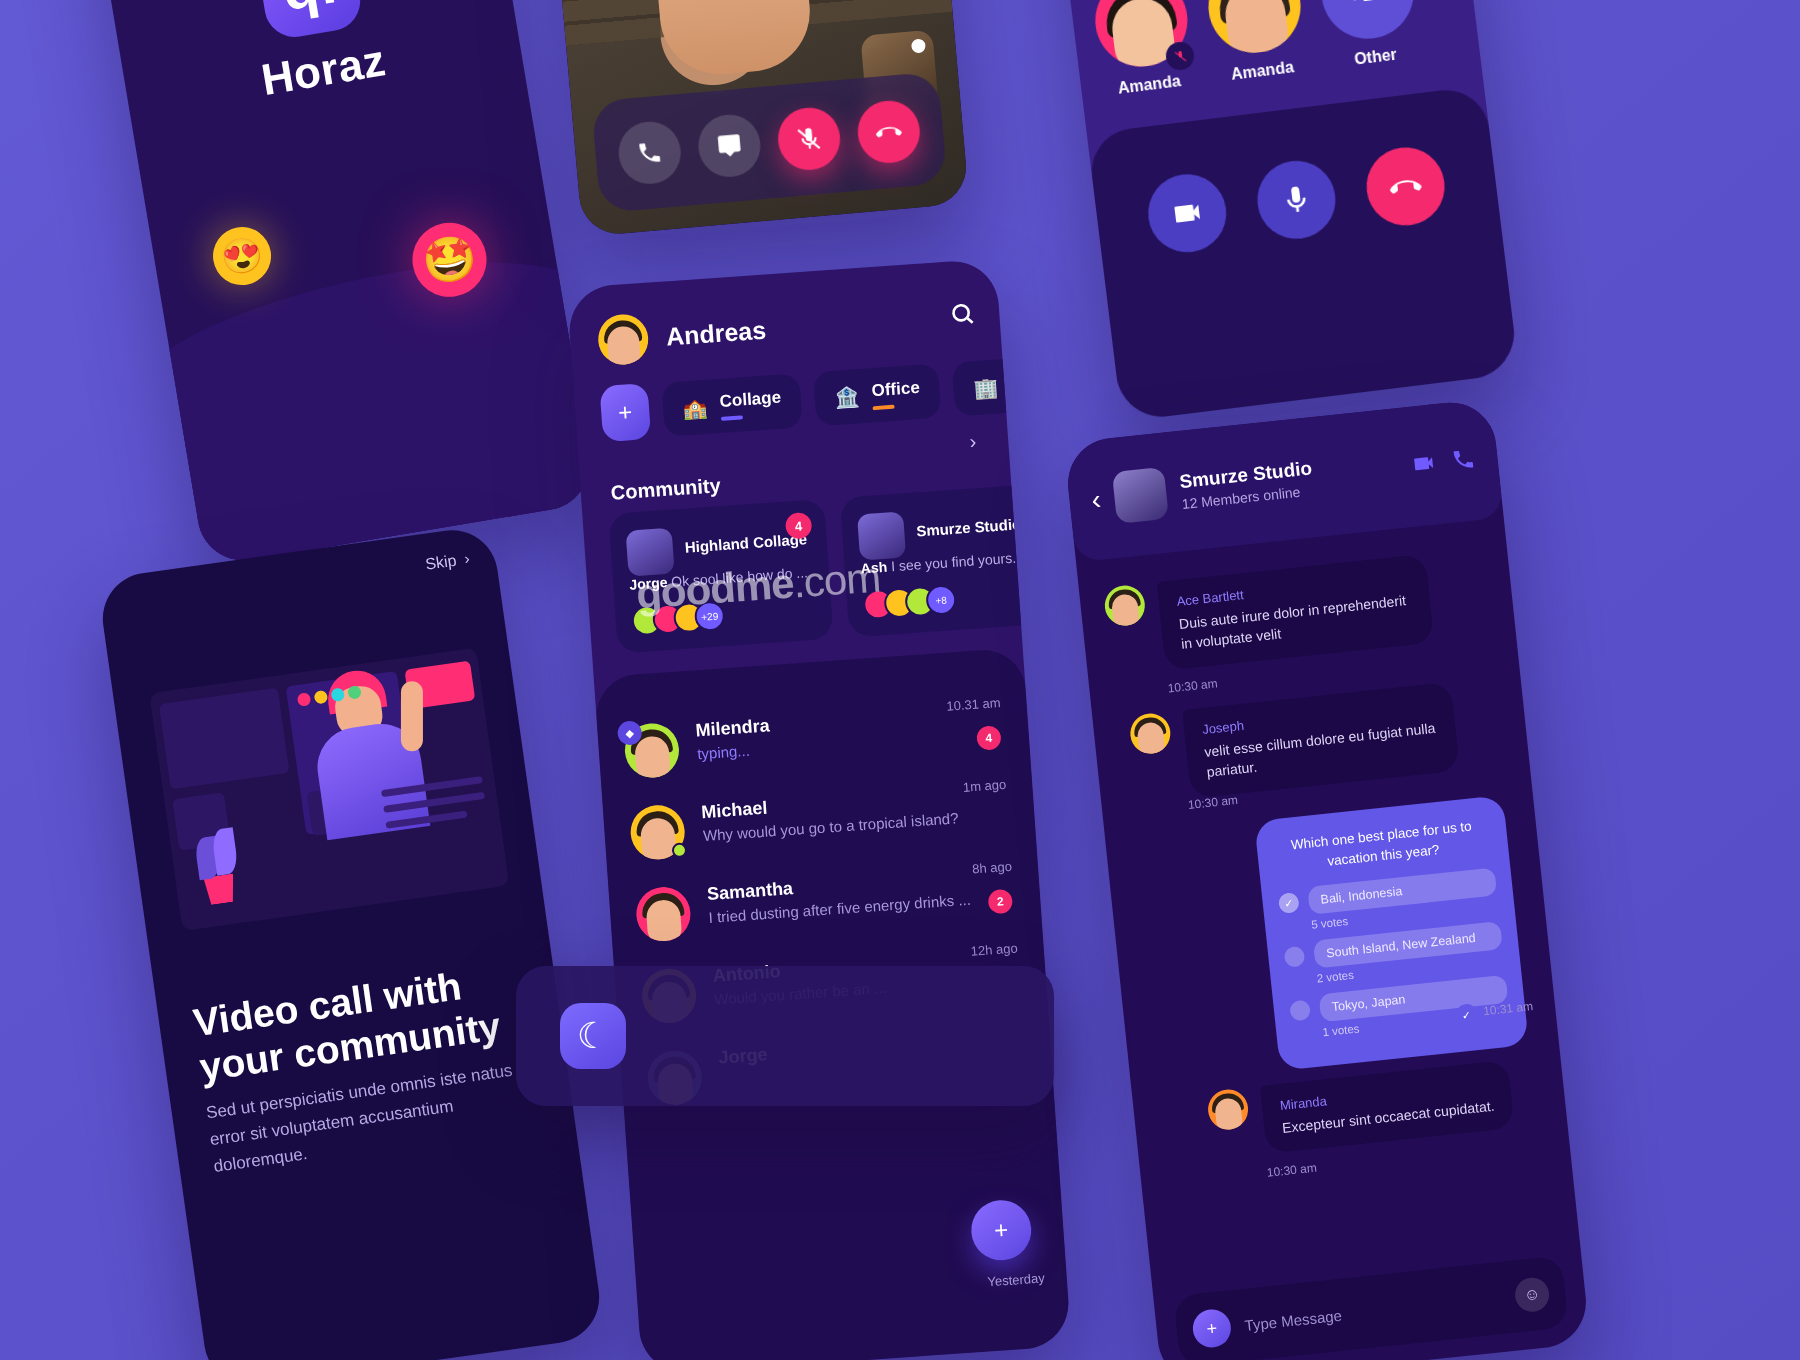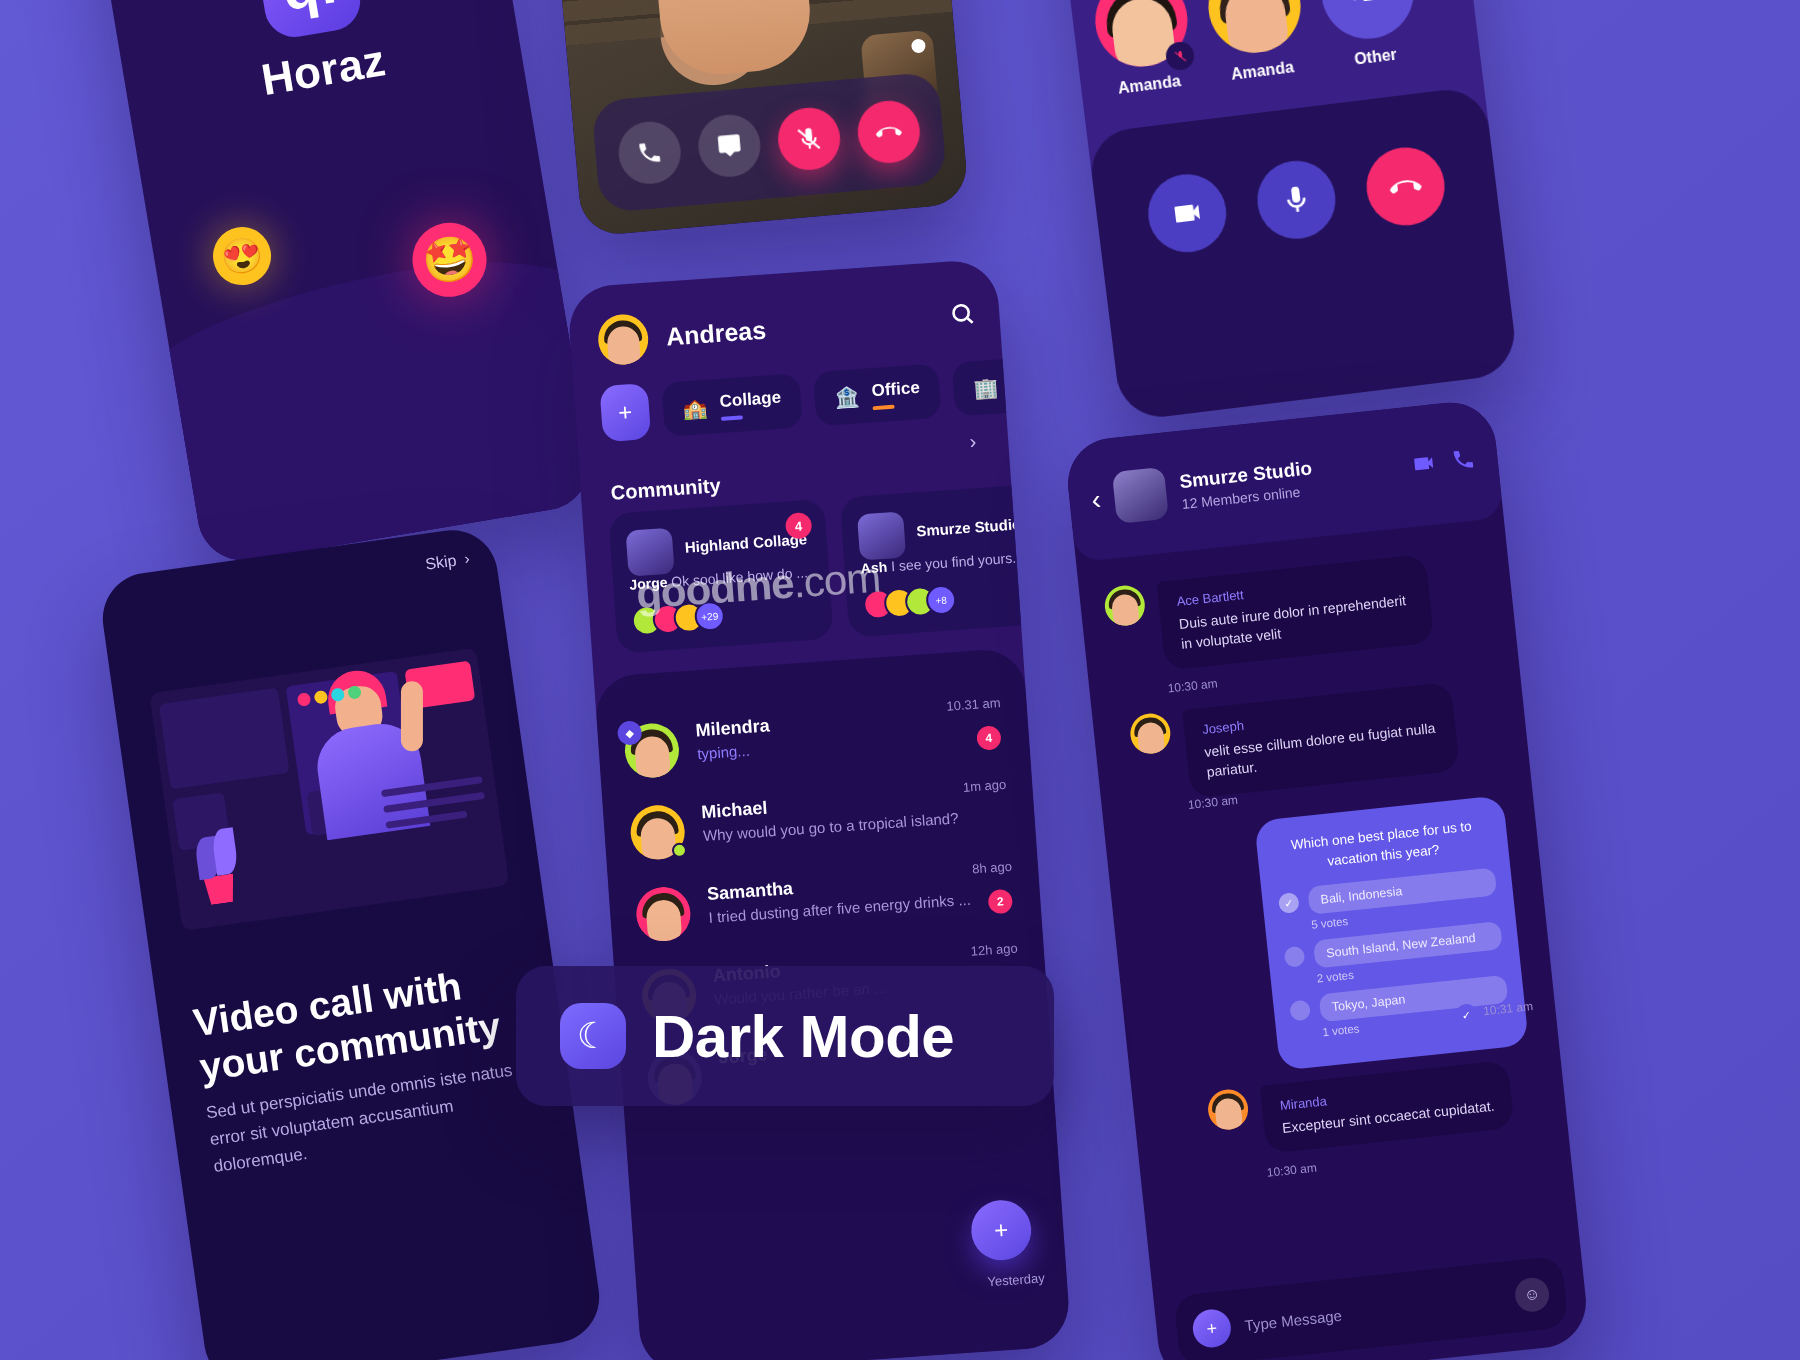--- a/index.html
+++ b/index.html
@@ -730,16 +730,15 @@
       <div class="ib-emoji">☺</div>
     </div>
   </div>
 
   <div id="watermark">
     <span>goodme</span><span class="dim">.com</span>
   </div>
 
   <div id="darkmode-banner">
     <div class="dm-ico">☾</div>
-    <div class="dm-text">Dark Mode</div>
   </div>
 
 </div>
 
 </body></html>

